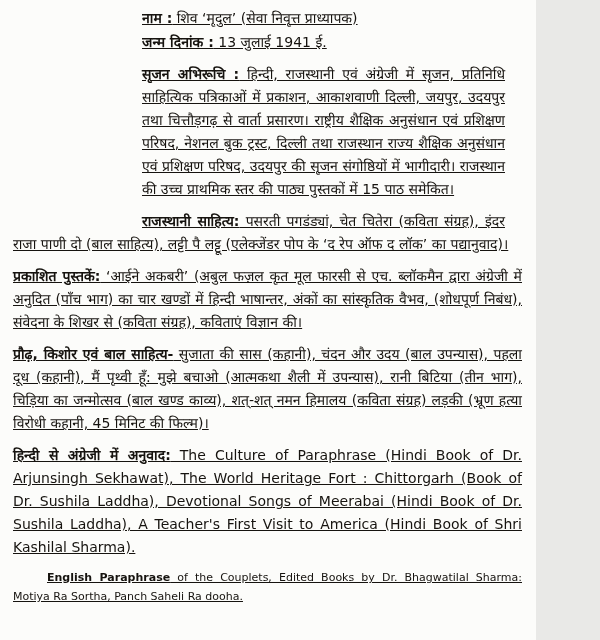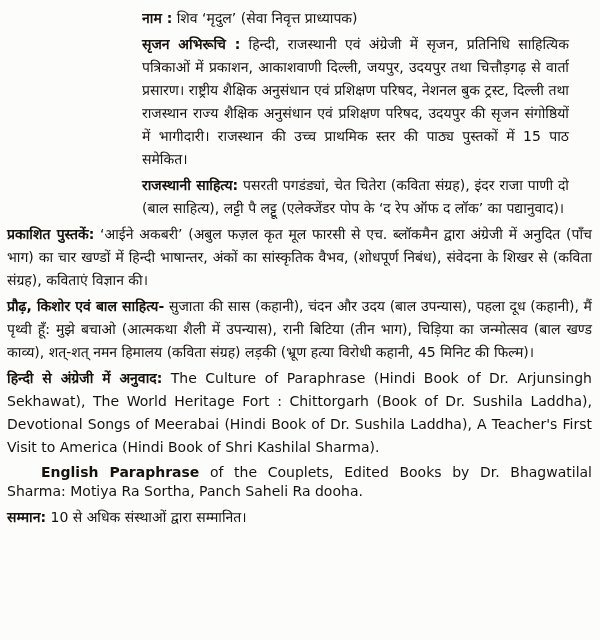--- a/index.html
+++ b/index.html
@@ -2,57 +2,57 @@
 <html lang="hi"><head>
 <meta charset="utf-8">
 <style>
   html,body{margin:0;padding:0;}
   body{
     width:600px;height:640px;overflow:hidden;
     font-family:"DejaVu Sans",sans-serif;
     background:#e9e9e7;
   }
   .page{
-    position:relative;width:600px;height:640px;box-sizing:border-box;
-    padding:6px 5px 4px 4px;overflow:hidden;
+    position:relative;width:536px;height:640px;box-sizing:border-box;
+    padding:6px 5px 4px 4px;overflow:hidden;text-decoration:underline;
   }
   
   .float-l{float:left;width:138px;height:206px;}
   .float-r{float:right;width:26px;height:206px;}
   .bio-line{font-size:14px;line-height:24px;white-space:nowrap;overflow:hidden;}
   .lbl{font-weight:bold;}
-  .para{margin:3px;font-size:14px;line-height:23px;}
+  .para{margin:9px;font-size:14px;line-height:23px;}
   .just{text-align:justify;}
   .mt{margin-top:3px;}
   .en-para{
-    font-size:14px;line-height:19px;margin-top:4px;
+    font-size:11px;line-height:19px;margin-top:4px;
     text-indent:34px;text-align:justify;
   }
   .tight{line-height:24px;margin-top:4px;}
 </style>
 </head>
 <body>
 
 <div class="page" style="background: rgb(252, 252, 250); color: rgb(22, 19, 15);">
 
   <div class="float-l"></div>
   <div class="float-r"></div>
 
   <div class="bio-line"><b class="lbl">नाम :</b><span> शिव ‘मृदुल’ (सेवा निवृत्त प्राध्यापक)</span></div>
 
+  <div class="bio-line"><b class="lbl">जन्म दिनांक :</b><span> 13 जुलाई 1941 ई.</span></div>
 
 
   <p class="para just"><b class="lbl">सृजन अभिरूचि :</b><span> हिन्दी, राजस्थानी एवं अंग्रेजी में सृजन, प्रतिनिधि साहित्यिक पत्रिकाओं में प्रकाशन, आकाशवाणी दिल्ली, जयपुर, उदयपुर तथा चित्तौड़गढ़ से वार्ता प्रसारण। राष्ट्रीय शैक्षिक अनुसंधान एवं प्रशिक्षण परिषद, नेशनल बुक ट्रस्ट, दिल्ली तथा राजस्थान राज्य शैक्षिक अनुसंधान एवं प्रशिक्षण परिषद, उदयपुर की सृजन संगोष्ठियों में भागीदारी। राजस्थान की उच्च प्राथमिक स्तर की पाठ्य पुस्तकों में 15 पाठ समेकित।</span></p>
 
   <p class="para just mt"><b class="lbl">राजस्थानी साहित्य:</b><span> पसरती पगडंड्यां, चेत चितेरा (कविता संग्रह), इंदर राजा पाणी दो (बाल साहित्य), लट्टी पै लट्टू (एलेक्जेंडर पोप के ‘द रेप ऑफ द लॉक’ का पद्यानुवाद)।</span></p>
 
   <p class="para just mt"><b class="lbl">प्रकाशित पुस्तकें:</b><span> ‘आईने अकबरी’ (अबुल फज़ल कृत मूल फारसी से एच. ब्लॉकमैन द्वारा अंग्रेजी में अनुदित (पाँच भाग) का चार खण्डों में हिन्दी भाषान्तर, अंकों का सांस्कृतिक वैभव, (शोधपूर्ण निबंध), संवेदना के शिखर से (कविता संग्रह), कविताएं विज्ञान की।</span></p>
 
   <p class="para just mt"><b class="lbl">प्रौढ़, किशोर एवं बाल साहित्य-</b><span> सुजाता की सास (कहानी), चंदन और उदय (बाल उपन्यास), पहला दूध (कहानी), मैं पृथ्वी हूँ: मुझे बचाओ (आत्मकथा शैली में उपन्यास), रानी बिटिया (तीन भाग), चिड़िया का जन्मोत्सव (बाल खण्ड काव्य), शत्-शत् नमन हिमालय (कविता संग्रह) लड़की (भ्रूण हत्या विरोधी कहानी, 45 मिनिट की फिल्म)।</span></p>
 
   <p class="para just mt"><b class="lbl">हिन्दी से अंग्रेजी में अनुवाद:</b><span> The Culture of Paraphrase (Hindi Book of Dr. Arjunsingh Sekhawat), The World Heritage Fort : Chittorgarh (Book of Dr. Sushila Laddha), Devotional Songs of Meerabai (Hindi Book of Dr. Sushila Laddha), A Teacher's First Visit to America (Hindi Book of Shri Kashilal Sharma).</span></p>
 
   <p class="para en-para"><b class="lbl">English Paraphrase</b><span> of the Couplets, Edited Books by Dr. Bhagwatilal Sharma: Motiya Ra Sortha, Panch Saheli Ra dooha.</span></p>
 
 
-  <p class="para just tight"><b class="lbl">सम्मान:</b><span> 10 से अधिक संस्थाओं द्वारा सम्मानित।</span></p>
 
 </div>
 
 </body></html>

